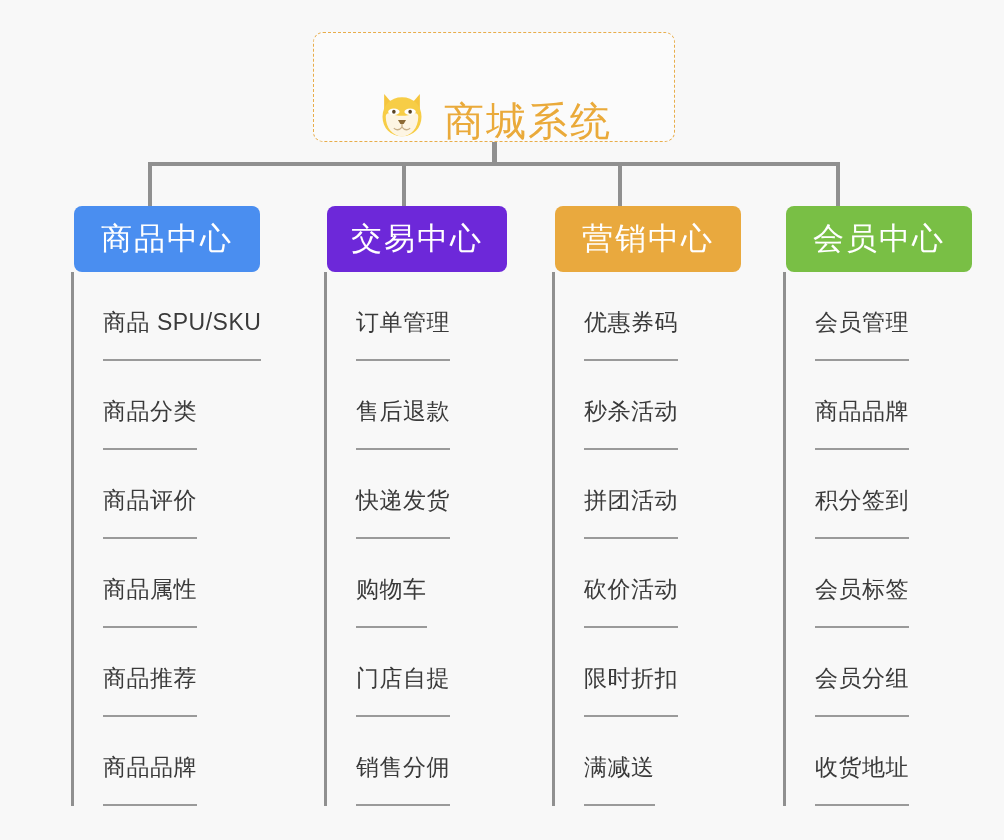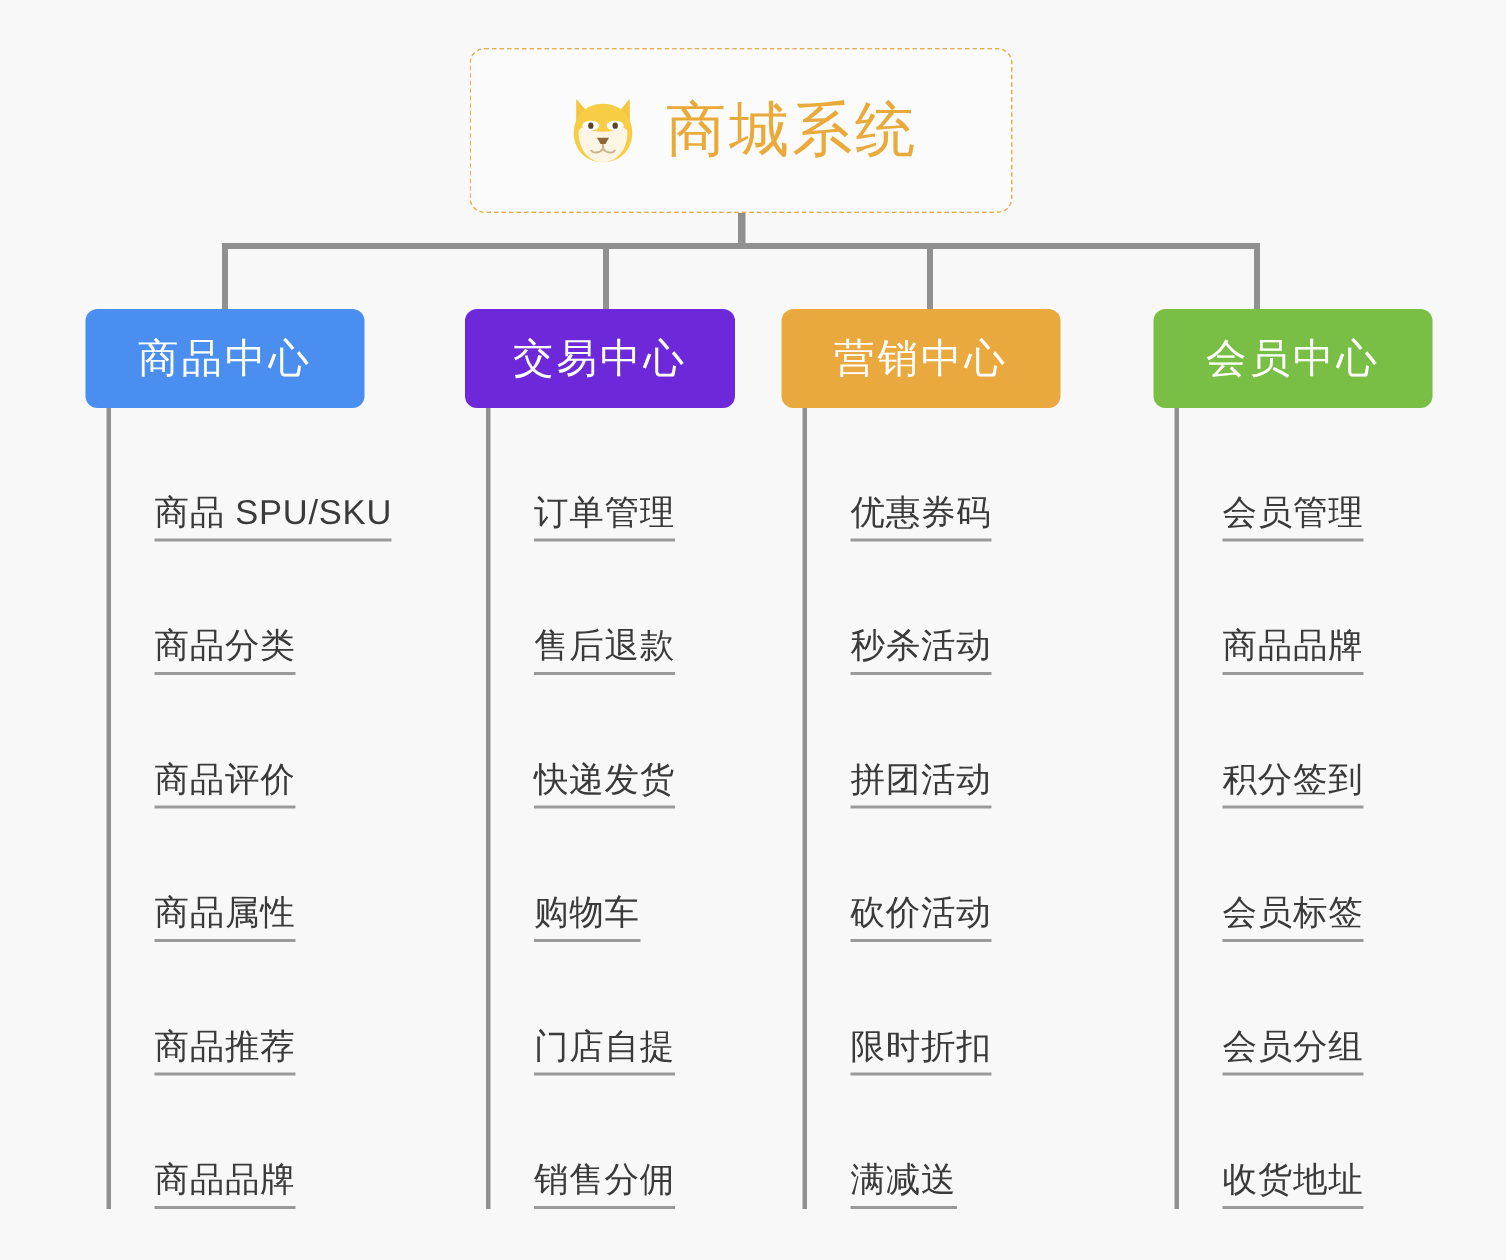--- a/index.html
+++ b/index.html
@@ -25,21 +25,21 @@
     position: absolute;
     left: 313px;
     top: 32px;
     width: 362px;
     height: 110px;
     box-sizing: border-box;
     background: #fbfbfb;
     border: 1px dashed #e8ad4b;
     border-radius: 10px;
     display: flex;
-    align-items: center;
+    align-items: flex-end;
     justify-content: center;
     gap: 16px;
   }
   .root-emoji {
     width: 52px;
     height: 52px;
     flex: 0 0 auto;
     display: block;
   }
   .root-title {
@@ -63,23 +63,24 @@
     position: absolute;
     top: 206px;
   }
   .cat-box {
     height: 66px;
     border-radius: 8px;
     display: flex;
     align-items: center;
     justify-content: center;
     color: #ffffff;
-    font-size: 27px;
+    font-size: 31px;
     letter-spacing: 2px;
     box-sizing: border-box;
+    margin-left: 17px;
   }
 
   .leaf-list {
     position: relative;
     margin: 0;
     padding: 0;
     list-style: none;
   }
   
   .leaf-list::before {
@@ -96,21 +97,21 @@
     height: 89px;
     display: flex;
     align-items: flex-end;
     padding-left: 32px;
     box-sizing: border-box;
   }
   .leaf-label {
     font-size: 23px;
     color: #3a3a3a;
     line-height: 1.1;
-    padding-bottom: 5px;
+    padding-bottom: 24px;
     border-bottom: 2px solid #9a9a9a;
     white-space: nowrap;
     letter-spacing: 0.5px;
   }
 </style>
 </head>
 <body>
 
 <div id="chart-root">
 
@@ -184,21 +185,21 @@
         </li>
       <li class="leaf-item">
           <span class="leaf-label">门店自提</span>
         </li>
       <li class="leaf-item">
           <span class="leaf-label">销售分佣</span>
         </li>
     </ul>
   </div>
 
-  <div class="column" style="left:521px; width:186px;">
+  <div class="column" style="left:538px; width:186px;">
     <div class="cat-box" style="background:#e9a93e; width:186px;">
       <span>营销中心</span>
     </div>
     <ul class="leaf-list" style="margin-left:14px;">
       <li class="leaf-item">
           <span class="leaf-label">优惠券码</span>
         </li>
       <li class="leaf-item">
           <span class="leaf-label">秒杀活动</span>
         </li>

